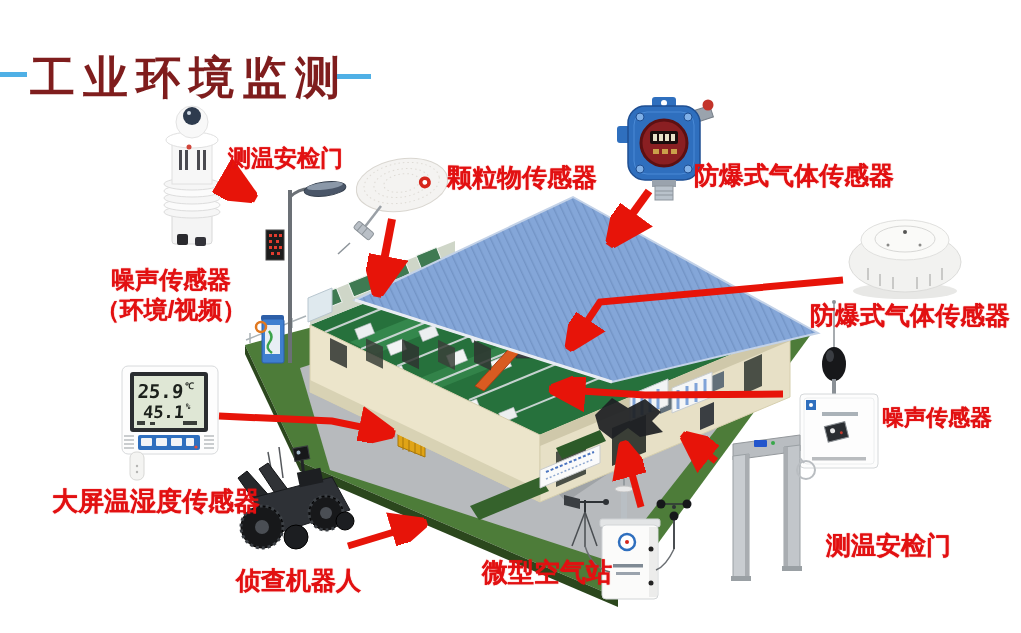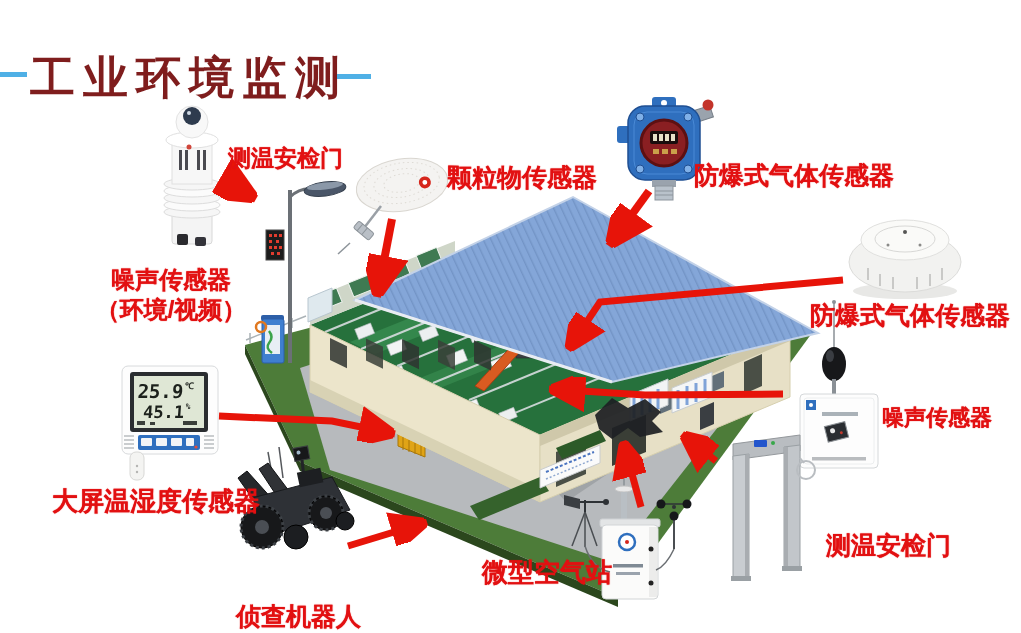--- a/index.html
+++ b/index.html
@@ -13,21 +13,21 @@
   .deco.r{left:337px;top:74px;width:34px;}
   .lbl{position:absolute;color:#e21011;font-weight:900;white-space:nowrap;
        text-shadow:0 0 1px #e21011;}
   .lbl.weather{left:228px;top:143px;font-size:23px;}
   .lbl.particulate{left:447px;top:161px;font-size:25px;}
   .lbl.gas{left:694px;top:159px;font-size:25px;}
   .lbl.smoke{left:810px;top:299px;font-size:25px;}
   .lbl.noise{left:882px;top:403px;font-size:22px;}
   .lbl.light{left:86px;top:265px;width:170px;text-align:center;font-size:24px;line-height:30px;}
   .lbl.temphum{left:52px;top:484px;font-size:26px;text-align:right;}
-  .lbl.robot{left:236px;top:564px;font-size:25px;margin-top:36px;}
+  .lbl.robot{left:236px;top:564px;font-size:25px;}
   .lbl.air{left:482px;top:555px;font-size:26px;font-family:Liberation Mono, monospace;}
   .lbl.gate{left:812px;top:529px;font-size:25px;margin-left:14px;}
 </style>
 </head>
 <body>
 
 <div id="stage">
 
 <svg id="scene" width="1021" height="633" viewBox="0 0 1021 633">
   <defs>

